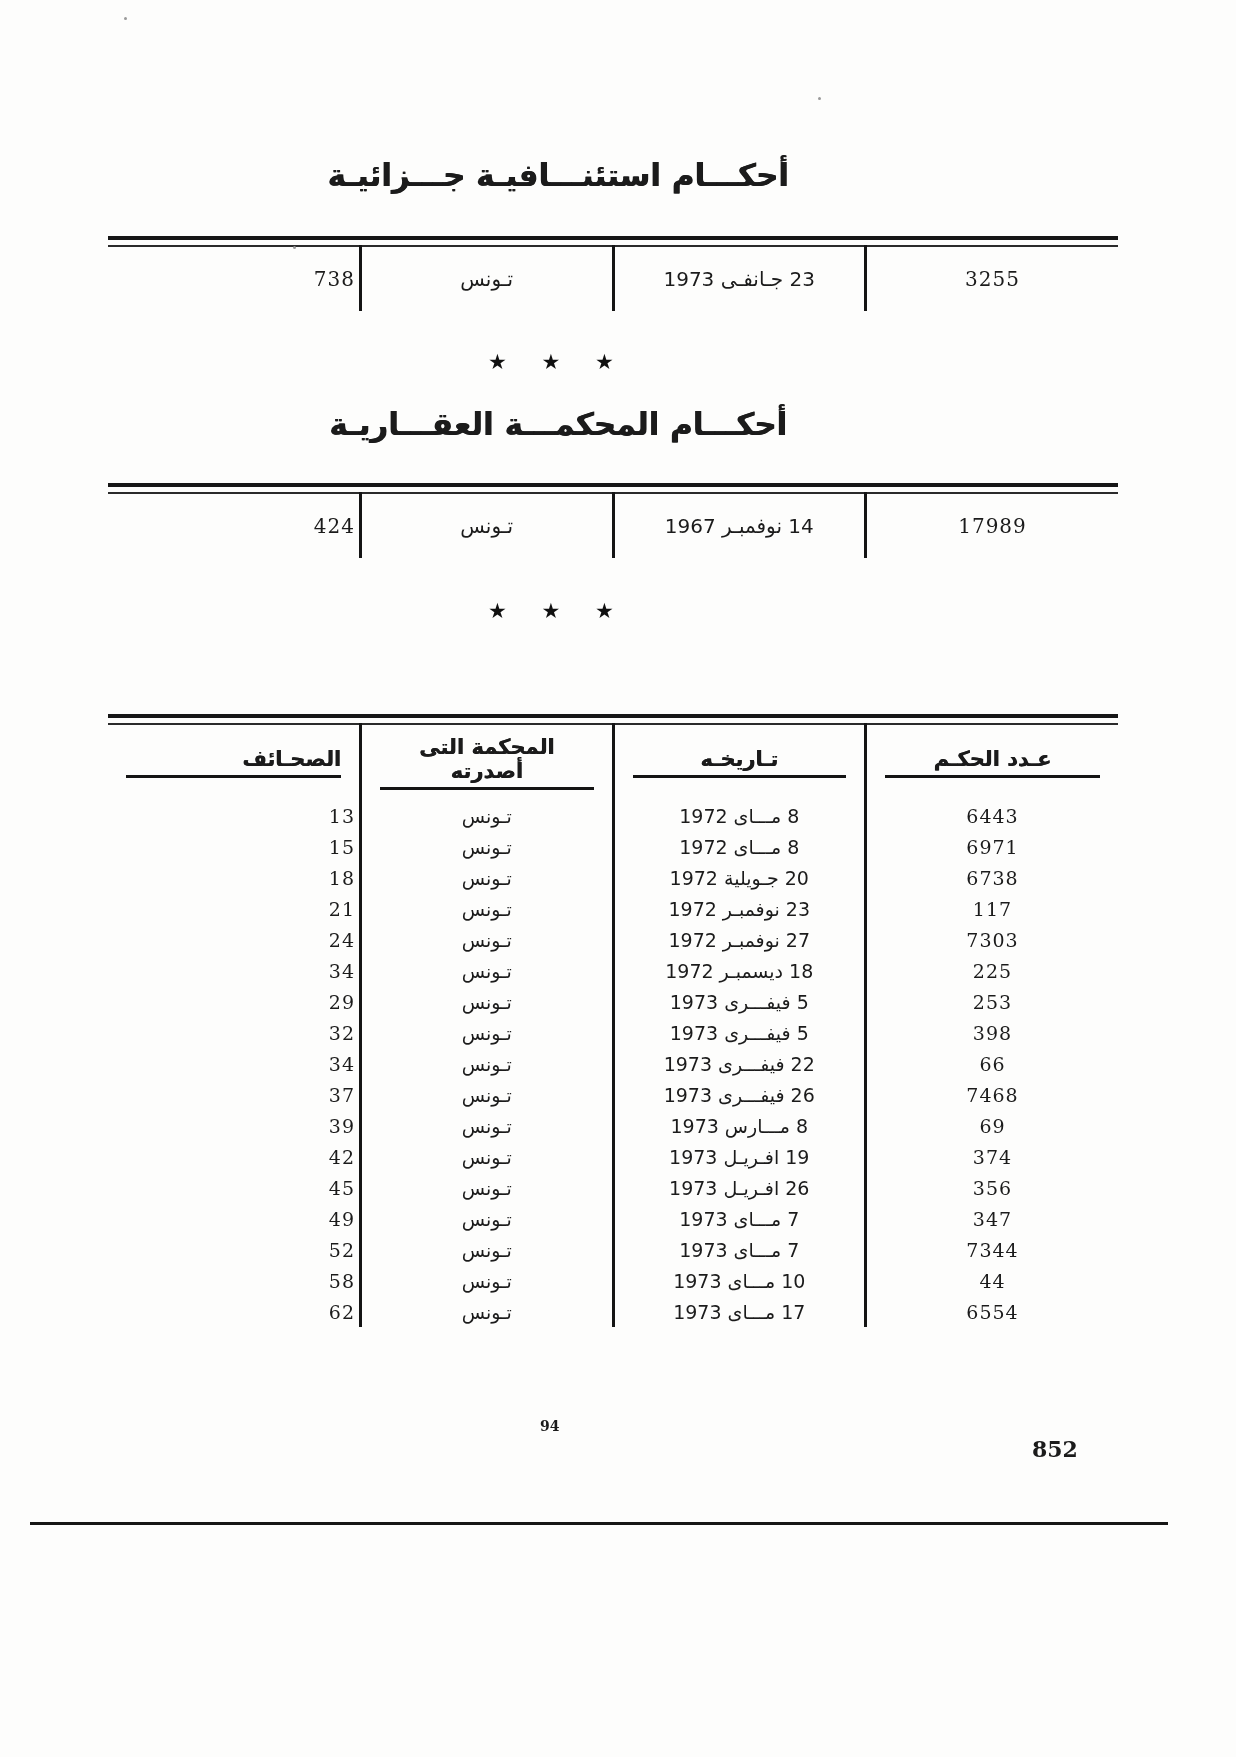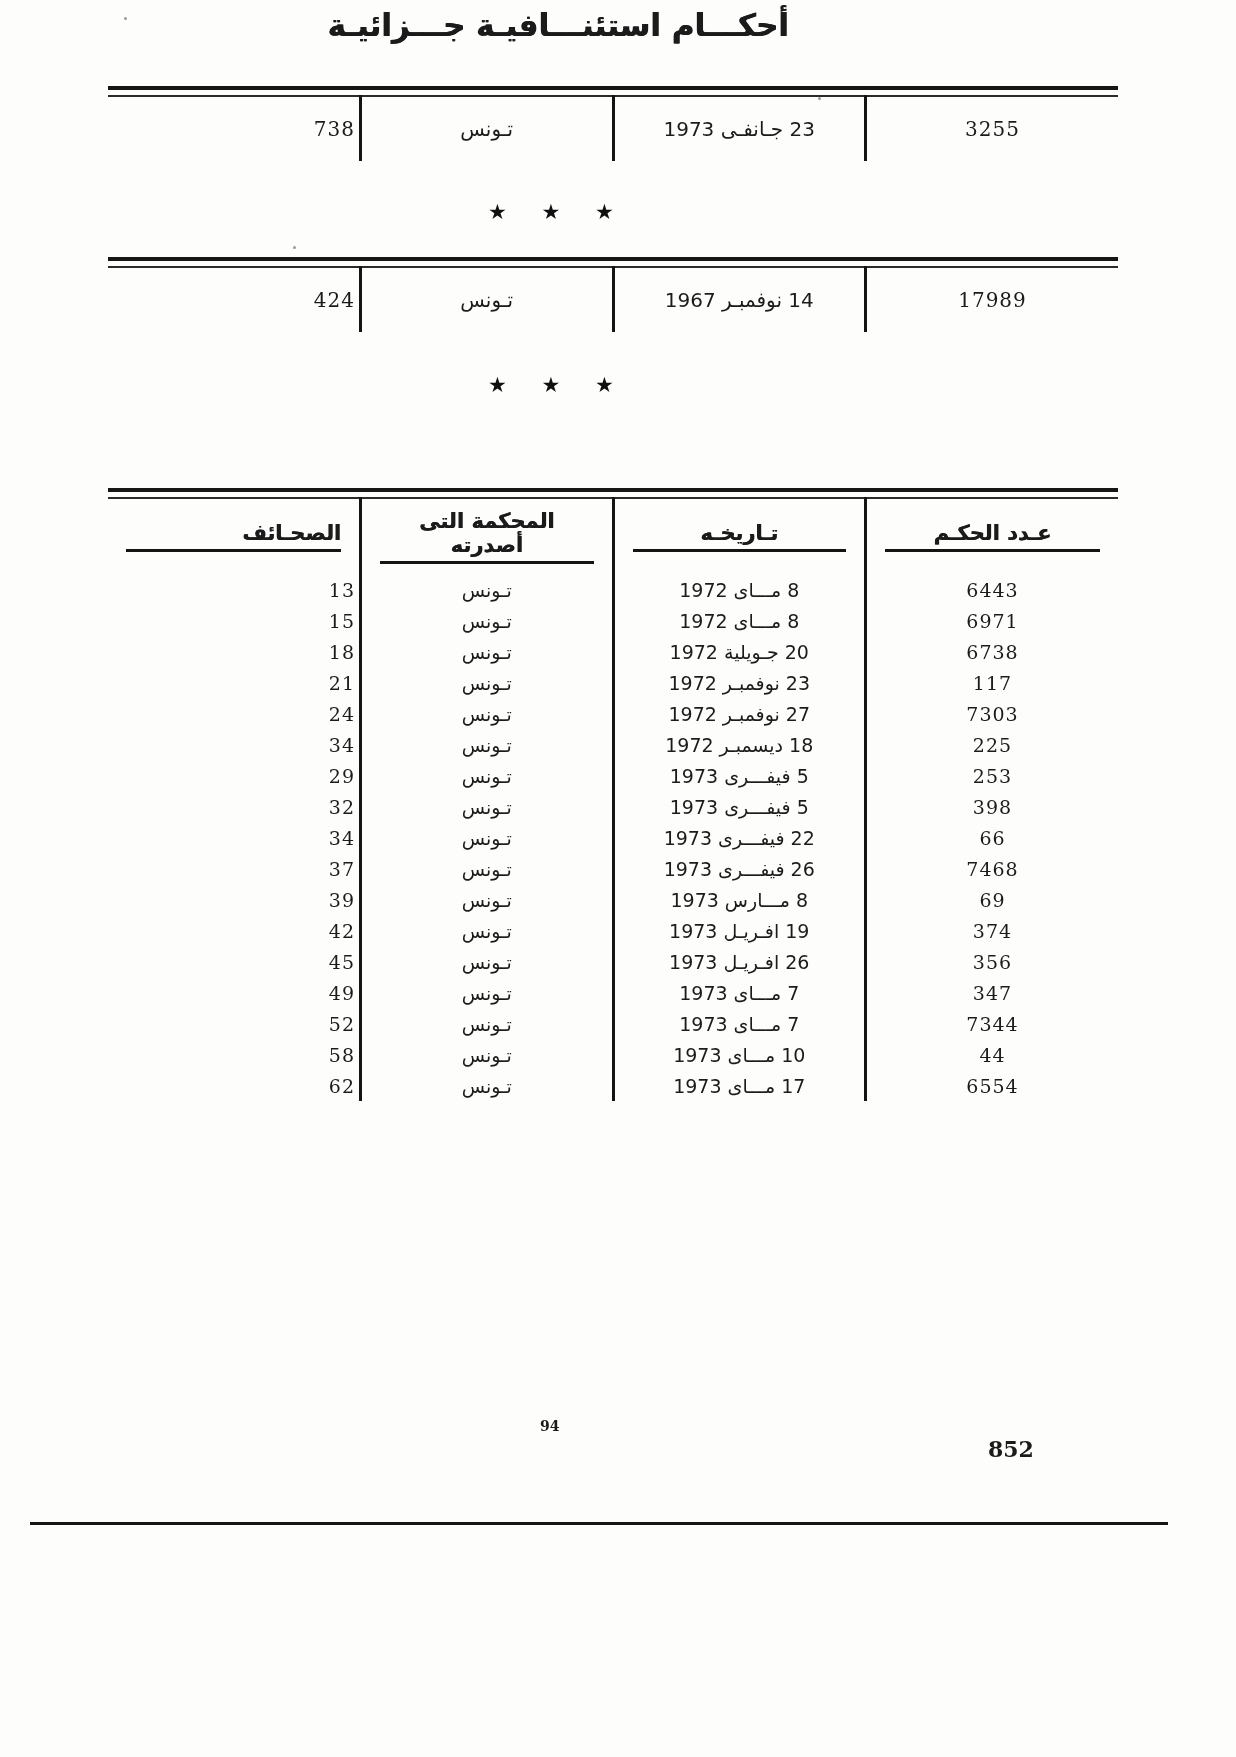--- a/index.html
+++ b/index.html
@@ -22,21 +22,21 @@
   .doc-title{
     margin:0;
     text-align:center;
     transform:translateX(-55px);
     font-size:31px;
     font-weight:700;
     letter-spacing:0.5px;
     text-shadow:0.7px 0 0 currentColor;
     line-height:50px;
   }
-  .title-1{}
+  .title-1{margin-top:150px;}
   .title-2{margin-top:26px;}
   .title-3{margin-top:28px;}
   .stars{
     text-align:center;
     transform:translateX(-55px);
     font-size:21px;
     letter-spacing:14px;
     color:#101010;
     line-height:22px;
   }
@@ -95,21 +95,21 @@
   .num{font-family:"DejaVu Serif",serif;letter-spacing:1px;}
 
   .footer-center{
     position:absolute;
     top:1418px;left:540px;
     font-size:14px;font-weight:700;
     font-family:"DejaVu Serif",serif;
   }
   .footer-right{
     position:absolute;
-    top:1436px;left:988px;
+    top:1436px;left:1032px;
     font-size:22px;font-weight:700;
     font-family:"DejaVu Serif",serif;
   }
   .bottom-rule{
     position:absolute;
     top:1522px;left:30px;
     width:1138px;
     border-top:3px solid #161616;
   }
   
@@ -140,20 +140,21 @@
           <td class="cell">23 جـانفـى 1973</td>
           <td class="cell">تـونس</td>
           <td class="cell num">738</td>
         </tr>
       </tbody>
         </table>
     </div>
 
     <div class="stars stars-1">★ ★ ★</div>
 
+    <h1 class="doc-title title-2">أحكـــام المحكمـــة العقـــاريـة</h1>
 
     <div class="small-table-wrap second">
       <table class="jtable">
         <colgroup>
             <col>
             <col>
             <col>
             <col>
           </colgroup>
         <tbody>

